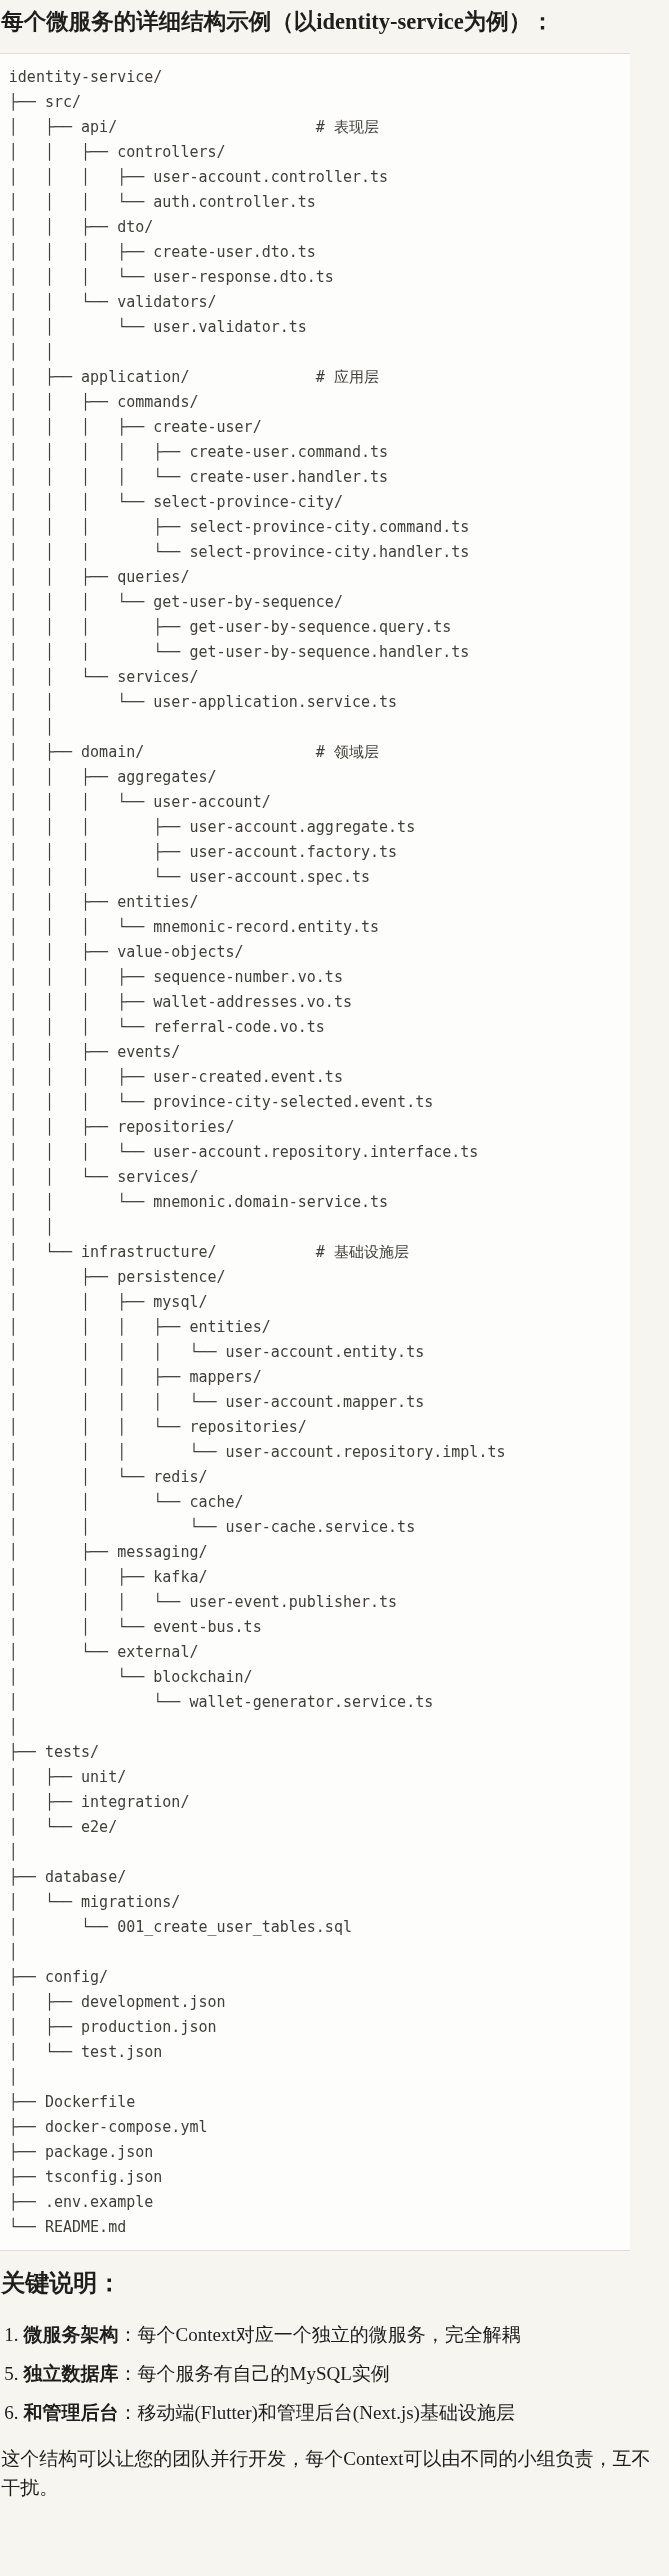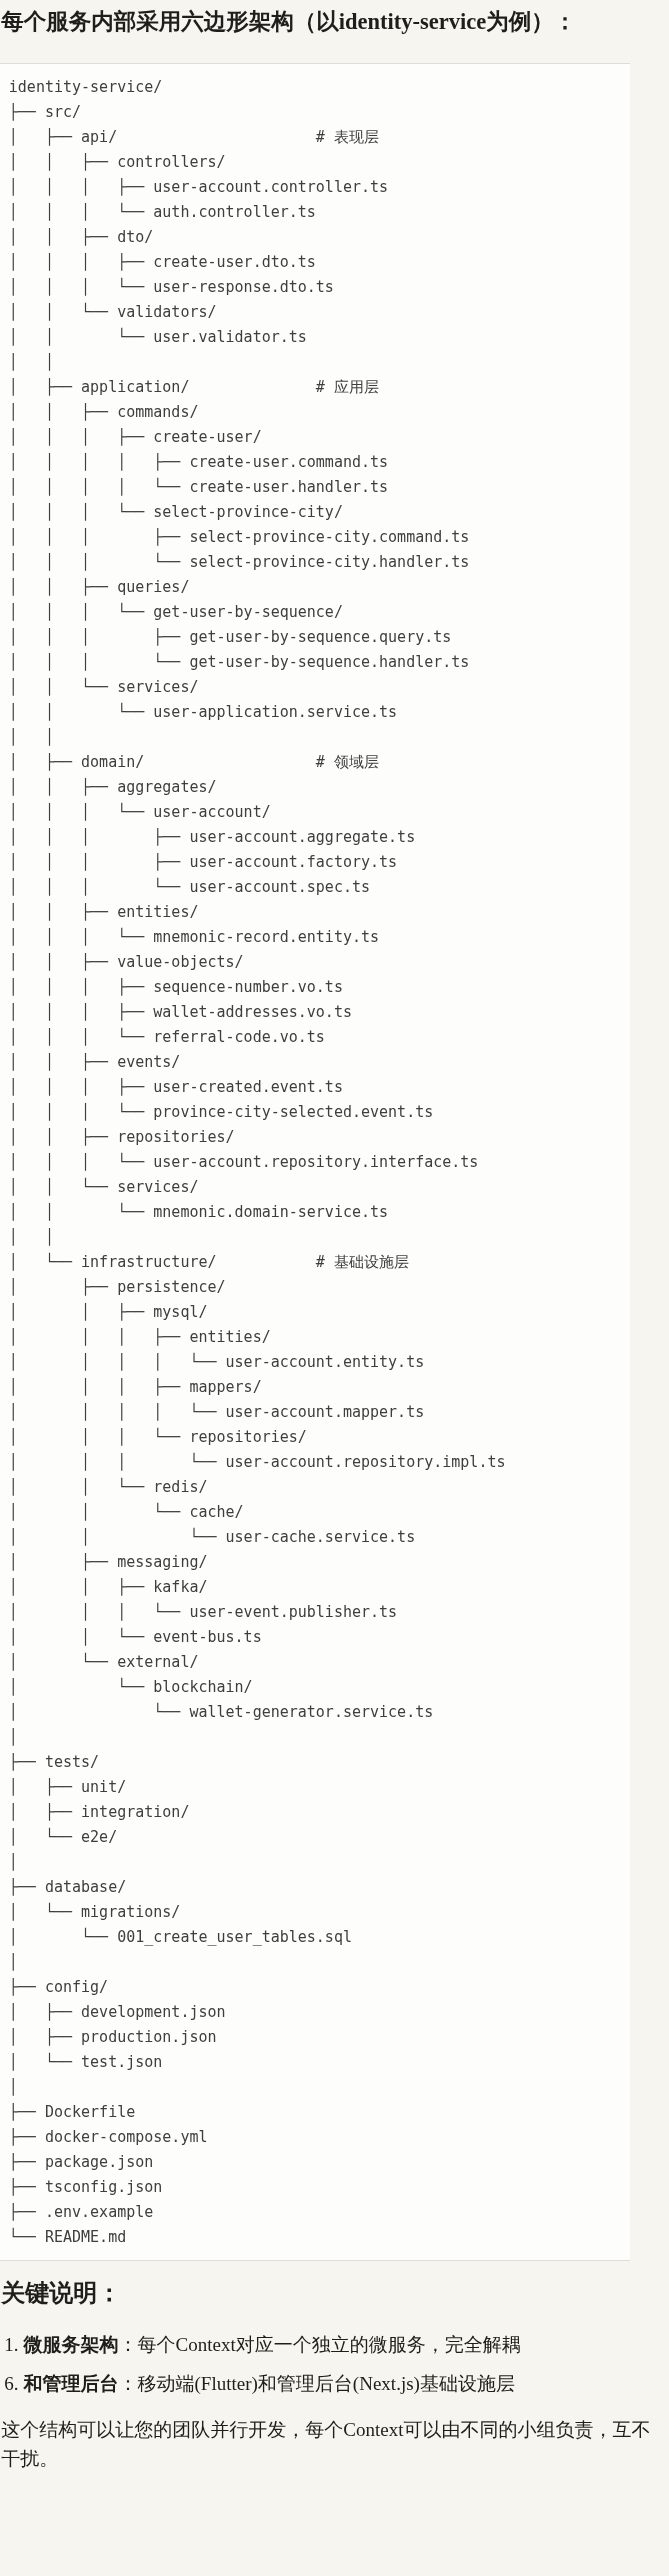--- a/index.html
+++ b/index.html
@@ -13,21 +13,21 @@
     font-family: "Liberation Serif", "DejaVu Serif", serif;
   }
   .page-title {
     margin: 8.1px 0 0 1.3px;
     font-size: 22.5px;
     line-height: 1.2;
     font-weight: bold;
     font-family: "Liberation Serif", "DejaVu Serif", serif;
   }
   .code-block {
-    margin-top: 28px;
+    margin-top: 18px;
     background: #fdfdfb;
     border-top: 0.6px solid #dfddd6;
     border-bottom: 0.6px solid #dfddd6;
     padding: 11.3px 8.8px 10px 8.8px;
     box-sizing: border-box;
     width: 630px;
     overflow: hidden;
   }
   .code-block pre {
     margin: 0;
@@ -59,21 +59,21 @@
   }
   .closing-paragraph {
     margin: 17.5px 0 7.5px 0;
     font-size: 19px;
     line-height: 29px;
   }
 </style>
 </head>
 <body>
 
-<h3 class="page-title">每个服务内部采用六边形架构（以identity-service为例）：</h3>
+<h3 class="page-title">每个微服务的详细结构示例（以identity-service为例）：</h3>
 
 <div class="code-block">
   <pre>identity-service/
 ├── src/
 │   ├── api/                      # 表现层
 │   │   ├── controllers/
 │   │   │   ├── user-account.controller.ts
 │   │   │   └── auth.controller.ts
 │   │   ├── dto/
 │   │   │   ├── create-user.dto.ts
@@ -158,18 +158,21 @@
 └── README.md</pre>
 </div>
 
 <div class="notes">
   <h2 class="notes-heading">关键说明：</h2>
 
   <div class="note-item">
     <span class="note-num">1.</span><span class="note-label">微服务架构</span><span class="note-text">：每个Context对应一个独立的微服务，完全解耦</span>
   </div>
   <div class="note-item">
+    <span class="note-num">5.</span><span class="note-label">独立数据库</span><span class="note-text">：每个服务有自己的MySQL实例</span>
+  </div>
+  <div class="note-item">
     <span class="note-num">6.</span><span class="note-label">和管理后台</span><span class="note-text">：移动端(Flutter)和管理后台(Next.js)基础设施层</span>
   </div>
 
   <p class="closing-paragraph">这个结构可以让您的团队并行开发，每个Context可以由不同的小组负责，互不干扰。</p>
 </div>
 
 
 </body></html>

